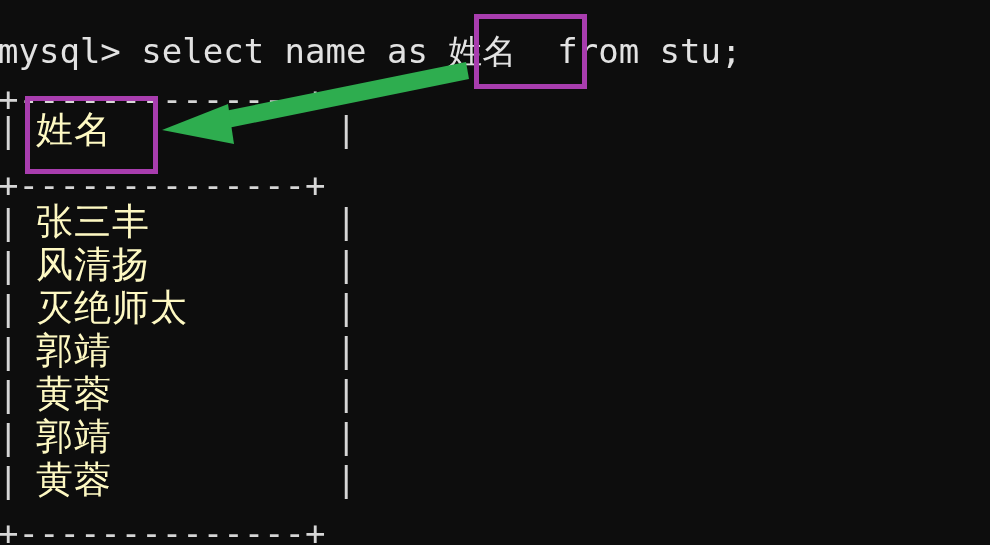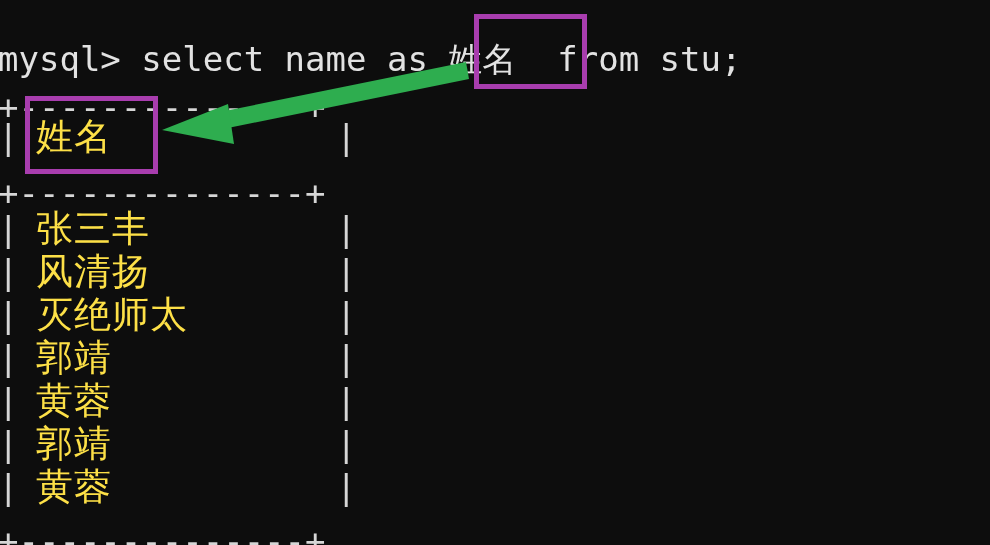--- a/index.html
+++ b/index.html
@@ -13,21 +13,21 @@
     height: 545px;
     background: #0d0d0d;
     overflow: hidden;
     font-family: "DejaVu Serif", "Liberation Serif", serif;
   }
 
   
   .term {
     position: absolute;
     left: 0;
-    top: 12px;
+    top: 4px;
     width: 990px;
     height: 392px;
     color: #d8d8d8;
     font-family: "DejaVu Sans Mono", "Liberation Mono", monospace;
     font-size: 34px;
     line-height: 43px;
     white-space: pre;
   }
   .line {
     position: absolute;
@@ -55,23 +55,23 @@
     display: inline-block;
     width: 24px;
     text-align: left;
     color: #d6d6d6;
   }
   .cellpad {
     display: inline-block;
     width: 14px;
   }
   .cellval {
-    font-family: Liberation Mono, monospace;
+    font-family: Liberation Serif, serif;
     font-size: 37px;
-    color: #fde047;
+    color: #fef9c3;
     letter-spacing: 1px;
     margin-top: 20px;
   }
   .rightbar {
     position: absolute;
     left: 336px;
     color: #d6d6d6;
     font-family: "DejaVu Sans Mono", "Liberation Mono", monospace;
     font-size: 34px;
   }

